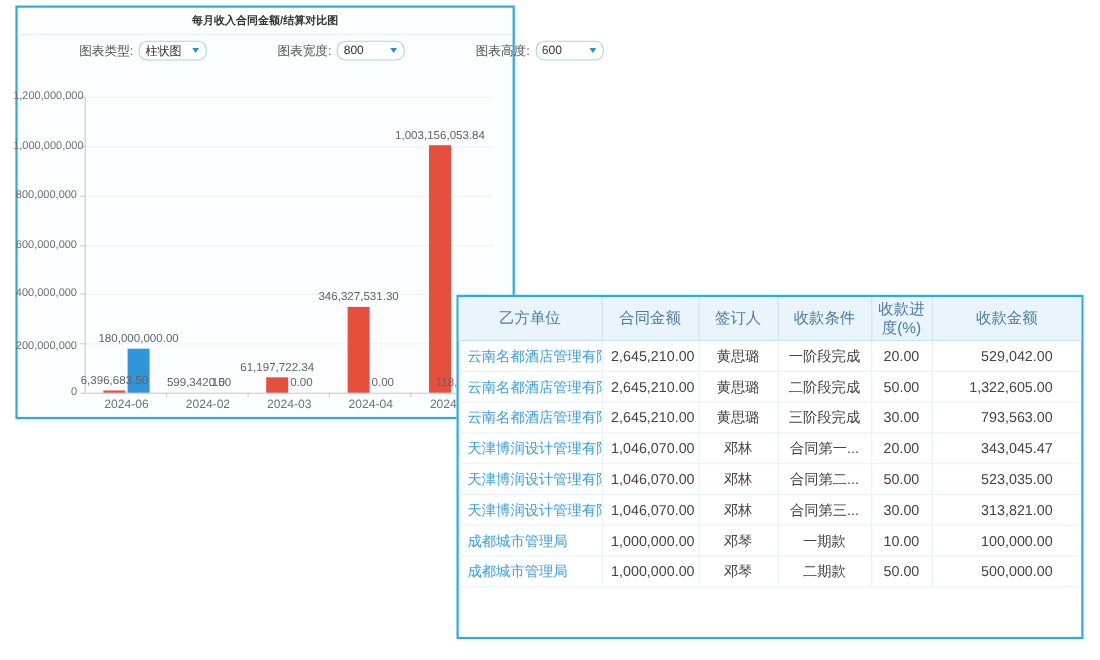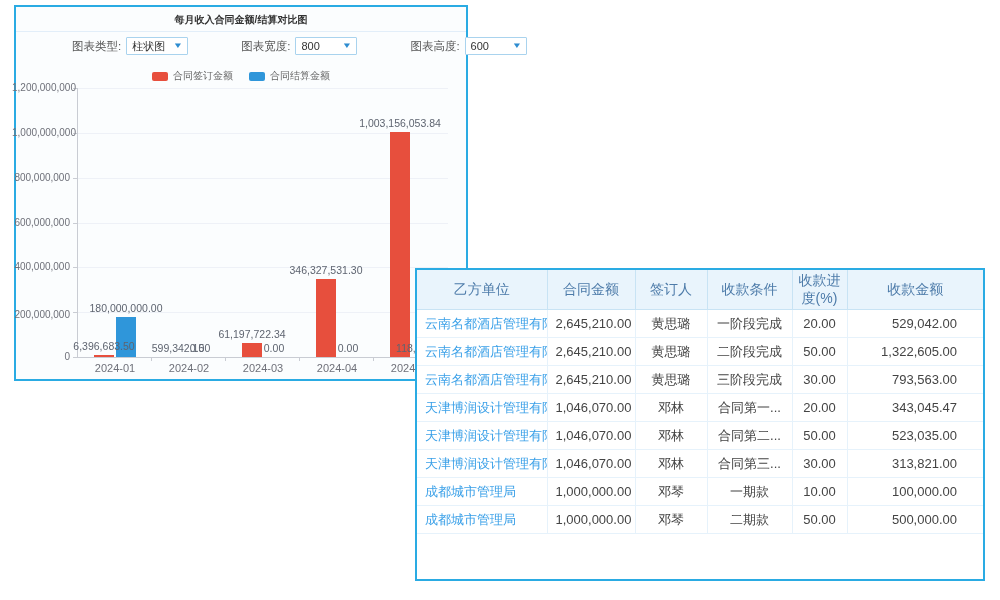--- a/index.html
+++ b/index.html
@@ -6,23 +6,23 @@
   body{width:1000px;height:600px;position:relative;overflow:hidden;
        font-family:"Liberation Sans","DejaVu Sans",sans-serif;color:#333;}
 
   
   .chart-panel{position:absolute;left:14px;top:5px;width:450px;height:372px;
     border:2px solid #2aabe3;background:#fbfdfe;z-index:1;}
   .p1-title{position:absolute;top:2px;left:0;right:0;height:22px;line-height:22px;
     text-align:center;font-size:10px;font-weight:bold;color:#333;}
   .p1-sep{position:absolute;top:24px;left:0;right:0;height:0;border-top:1px solid #e2eef9;}
   .controls{position:absolute;top:30px;left:16px;right:8px;display:flex;align-items:center;}
-  .ctl-group{display:flex;align-items:center;margin-right:13px;padding-left:40px;}
+  .ctl-group{display:flex;align-items:center;margin-right:24px;padding-left:40px;}
   .ctl-label{font-size:11.5px;color:#555;margin-right:5px;white-space:nowrap;}
-  .select{width:62px;height:18px;box-sizing:border-box;border:1px solid #a9d3ee;border-radius:1px;
+  .select{width:62px;height:18px;box-sizing:border-box;border:1px solid #a9d3ee;border-radius:8px;
     background:#fff;display:flex;align-items:center;justify-content:space-between;
     padding:0 5px;cursor:pointer;}
   .select .val{font-size:11px;color:#333;white-space:nowrap;overflow:hidden;}
   .select .caret{font-size:8px;color:#2d8cd0;line-height:1;transform:scaleX(1.3);}
   .legend{position:absolute;top:62px;left:0;right:0;display:flex;justify-content:center;
     align-items:center;gap:16px;}
   .legend-item{display:flex;align-items:center;gap:5px;}
   .swatch{width:16px;height:9px;border-radius:2px;}
   .legend-label{font-size:10px;color:#666;}
 
@@ -81,30 +81,20 @@
     </div>
     <div class="ctl-group">
       <span class="ctl-label">图表高度:</span>
       <div class="select">
         <span class="val">600</span>
         <span class="caret">▼</span>
       </div>
     </div>
   </div>
 
-  <div class="legend">
-    <div class="legend-item">
-      <span class="swatch" id="sw0" style="background: rgb(231, 79, 61);"></span>
-      <span class="legend-label">合同签订金额</span>
-    </div>
-    <div class="legend-item">
-      <span class="swatch" id="sw1" style="background: rgb(47, 150, 218);"></span>
-      <span class="legend-label">合同结算金额</span>
-    </div>
-  </div>
 
   <div id="plot">
       <div class="ytick" style="top: 269px;"></div>
       <div class="ylabel" style="left: -66px; top: 263px;">0</div>
       <div class="gridline" style="top: 224.167px;"></div>
       <div class="ytick" style="top: 224.167px;"></div>
       <div class="ylabel" style="left: -66px; top: 221px;">200,000,000</div>
       <div class="gridline" style="top: 179.333px;"></div>
       <div class="ytick" style="top: 179.333px;"></div>
       <div class="ylabel" style="left: -66px; top: 173.333px;">400,000,000</div>
@@ -117,21 +107,21 @@
       <div class="gridline" style="top: 44.8333px;"></div>
       <div class="ytick" style="top: 44.8333px;"></div>
       <div class="ylabel" style="left: -66px; top: 38.8333px;">1,000,000,000</div>
       <div class="gridline" style="top: 0px;"></div>
       <div class="ytick" style="top: 0px;"></div>
       <div class="ylabel" style="left: -66px; top: -6px;">1,200,000,000</div>
       <div class="bar" style="left: 16px; width: 20px; height: 2px; background: rgb(231, 79, 61);"></div>
       <div class="bar-label" style="left: -34px; bottom: 5px; z-index: 3;">6,396,683.50</div>
       <div class="bar" style="left: 38px; width: 20px; height: 40px; background: rgb(47, 150, 218);"></div>
       <div class="bar-label" style="left: -12px; bottom: 43px; z-index: 3;">180,000,000.00</div>
-      <div class="xlabel" style="left: 0px; top: 274px;">2024-01</div>
+      <div class="xlabel" style="left: 0px; top: 274px;">2024-06</div>
       <div class="xtick" style="left: 73px; top: 269px;"></div>
       <div class="bar-label" style="left: 40px; bottom: 3px; z-index: 3;">599,342.15</div>
       <div class="bar-label" style="left: 62px; bottom: 3px; z-index: 3;">0.00</div>
       <div class="xlabel" style="left: 74px; top: 274px;">2024-02</div>
       <div class="xtick" style="left: 147px; top: 269px;"></div>
       <div class="bar" style="left: 164px; width: 20px; height: 14px; background: rgb(231, 79, 61);"></div>
       <div class="bar-label" style="left: 114px; bottom: 17px; z-index: 3;">61,197,722.34</div>
       <div class="bar-label" style="left: 136px; bottom: 3px; z-index: 3;">0.00</div>
       <div class="xlabel" style="left: 148px; top: 274px;">2024-03</div>
       <div class="xtick" style="left: 221px; top: 269px;"></div>

